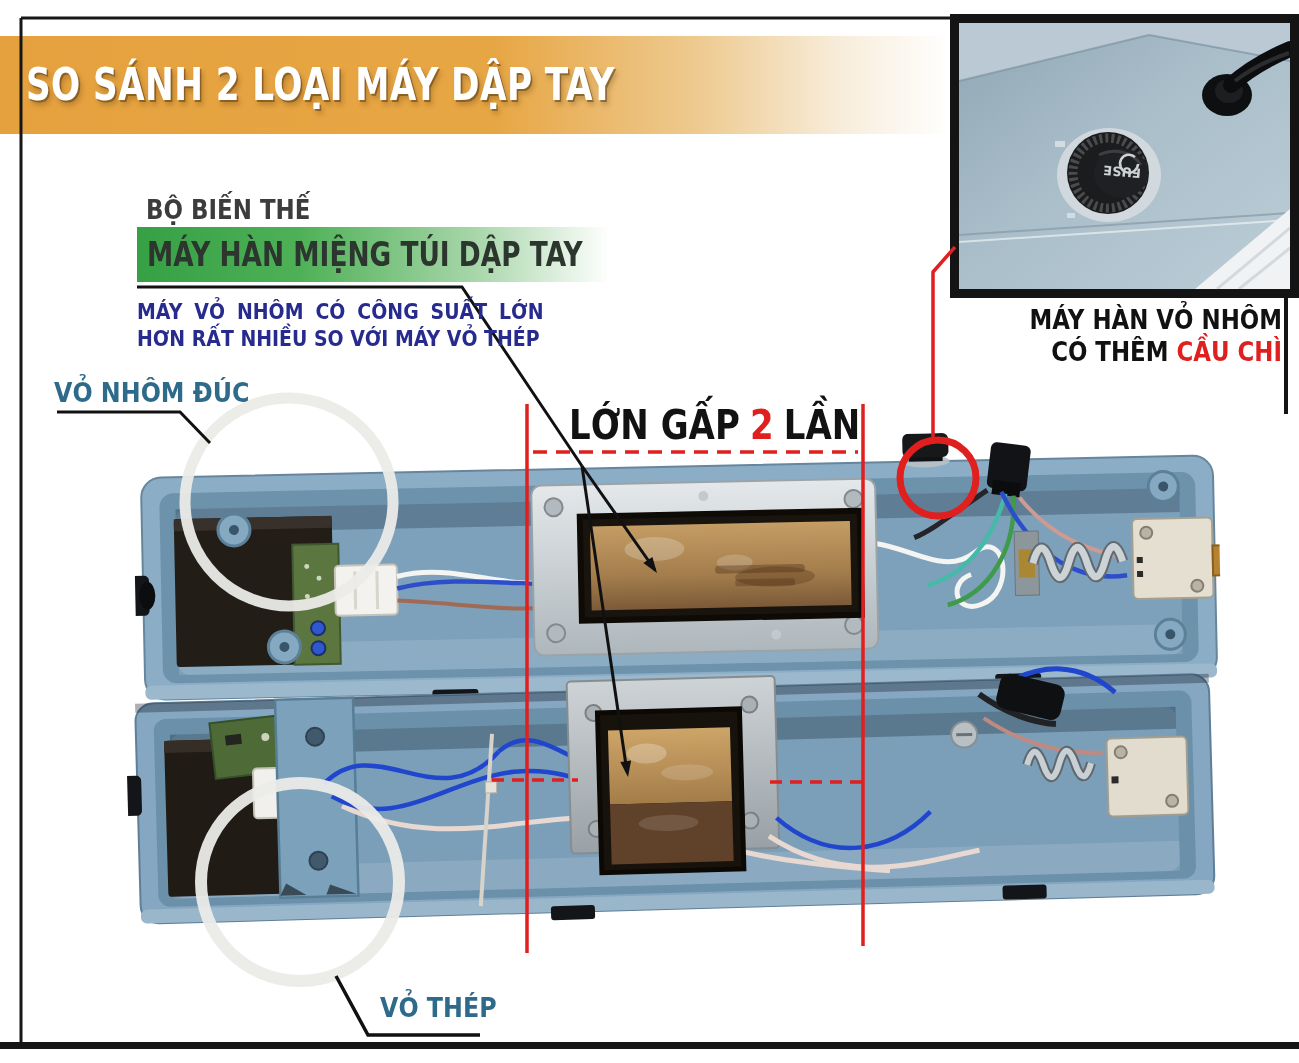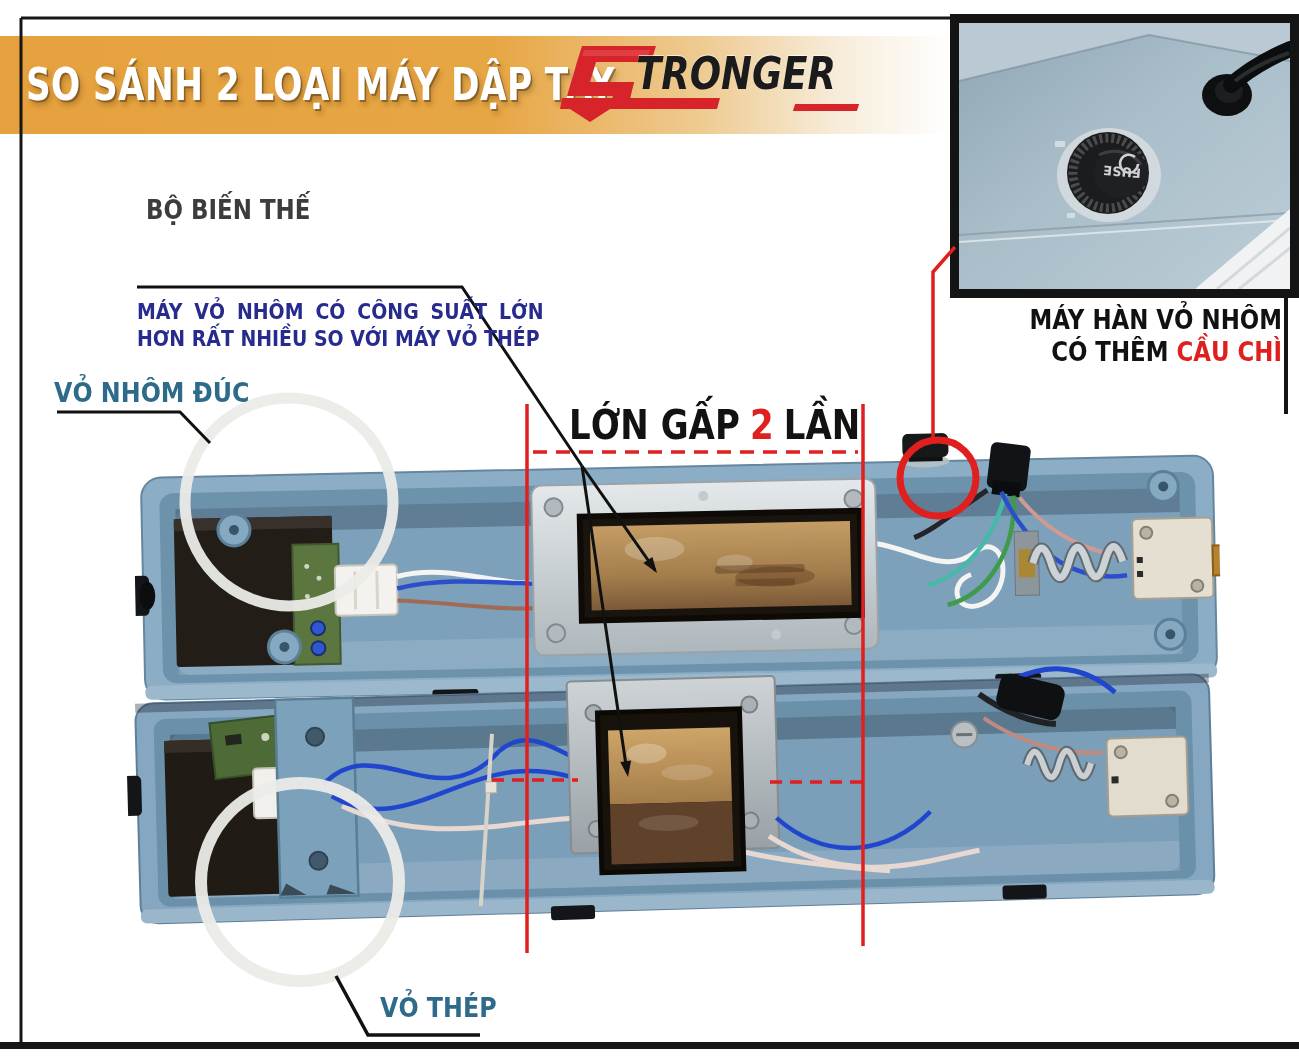--- a/index.html
+++ b/index.html
@@ -60,33 +60,20 @@
   .overlay,.frame{position:absolute;inset:0;pointer-events:none;}
 </style>
 </head>
 <body>
 
 <div id="page">
 
   <div class="banner"></div>
   <div class="banner-title">SO SÁNH 2 LOẠI MÁY DẬP TAY</div>
 
-  <div class="logo">
-    <svg width="170" height="78" viewBox="0 0 170 78" style="position:absolute;left:0;top:0">
-      <polygon points="22,2 96,2 91,18 17,18" fill="#d7242b"></polygon>
-      <polygon points="17,18 36,18 30,38 11,38" fill="#d7242b"></polygon>
-      <polygon points="11,38 74,38 70,52 7,52" fill="#d7242b"></polygon>
-      <polygon points="56,38 74,38 68,64 50,64" fill="#d7242b"></polygon>
-      <polygon points="2,54 160,54 157,65 0,65" fill="#d7242b"></polygon>
-      <polygon points="10,65 50,65 30,78" fill="#d7242b"></polygon>
-      <polygon points="24,6 90,6 88,12 22,12" fill="#e8575c" opacity="0.5"></polygon>
-    </svg>
-    <div class="logo-text">TRONGER</div>
-    <div class="logo-underline2"></div>
-  </div>
 
   <div class="machine m-top">
     <svg width="1085" height="262" viewBox="0 0 1085 262">
       <defs>
         <linearGradient id="tmPlate" x1="0" y1="0" x2="0" y2="1">
           <stop offset="0" stop-color="#e4e8ea"></stop>
             <stop offset="1" stop-color="#aeb7bc"></stop>
         </linearGradient>
         <linearGradient id="tmCore" x1="0" y1="0" x2="0" y2="1">
           <stop offset="0" stop-color="#c49c64"></stop>
@@ -357,20 +344,23 @@
   <div class="caption">
     <div>MÁY HÀN VỎ NHÔM</div>
     <div>
       <span>CÓ THÊM</span>
       <span class="hl">CẦU CHÌ</span>
     </div>
   </div>
   <div class="caption-bar"></div>
 
   <div class="kicker">BỘ BIẾN THẾ</div>
+  <div class="greenbar">
+    <div class="greenbar-title">MÁY HÀN MIỆNG TÚI DẬP TAY</div>
+  </div>
   <div class="desc">
     <div class="l1">MÁY VỎ NHÔM CÓ CÔNG SUẤT LỚN</div>
     <div class="l2">HƠN RẤT NHIỀU SO VỚI MÁY VỎ THÉP</div>
   </div>
 
   <div class="lbl-teal" style="left:54px;top:377px">VỎ NHÔM ĐÚC</div>
   <div class="lbl-teal" style="left:380px;top:992px">VỎ THÉP</div>
   <div class="size-note">
     <span>LỚN GẤP</span><span class="num">2</span><span>LẦN</span>
   </div>

